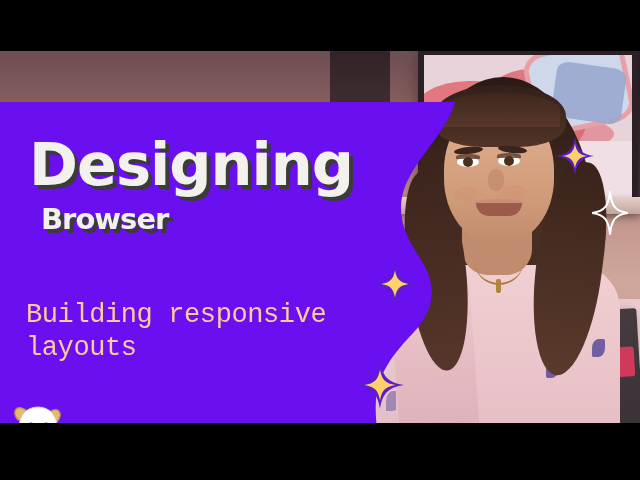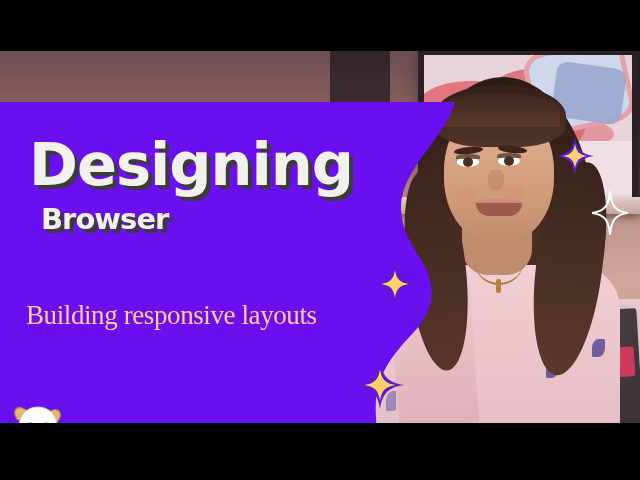--- a/index.html
+++ b/index.html
@@ -119,21 +119,21 @@
   .purple-svg{position:absolute;left:0;top:0;width:640px;height:372px;}
 
   
   .titleblock{position:absolute;left:0;top:51px;width:420px;height:372px;}
   .title-line{font-family:"DejaVu Sans",sans-serif;font-weight:bold;color:#f3f1ec;
     text-shadow:4px 4px 0 #3b3b3b;letter-spacing:-1px;line-height:1;}
   .t1{position:absolute;left:29px;top:33px;font-size:59px;}
   .t-small{position:absolute;left:286px;top:44px;font-size:26px;font-family:"DejaVu Sans",sans-serif;
     font-weight:bold;color:#f3f1ec;text-shadow:3px 3px 0 #3b3b3b;letter-spacing:-.5px;}
   .t2{position:absolute;left:29px;top:103px;font-size:29px;margin-left:12px;}
-  .sub{position:absolute;left:26px;top:197px;width:340px;font-family:Liberation Serif, serif;
+  .sub{position:absolute;left:26px;top:197px;width:340px;font-family:Liberation Mono, monospace;
     font-size:27px;line-height:1.22;color:#ffc89a;letter-spacing:-.4px;}
 
   
   .mascot{position:absolute;left:5px;top:349px;width:66px;height:66px;}
 
   
   .sp{position:absolute;}
 </style>
 </head>
 <body>

